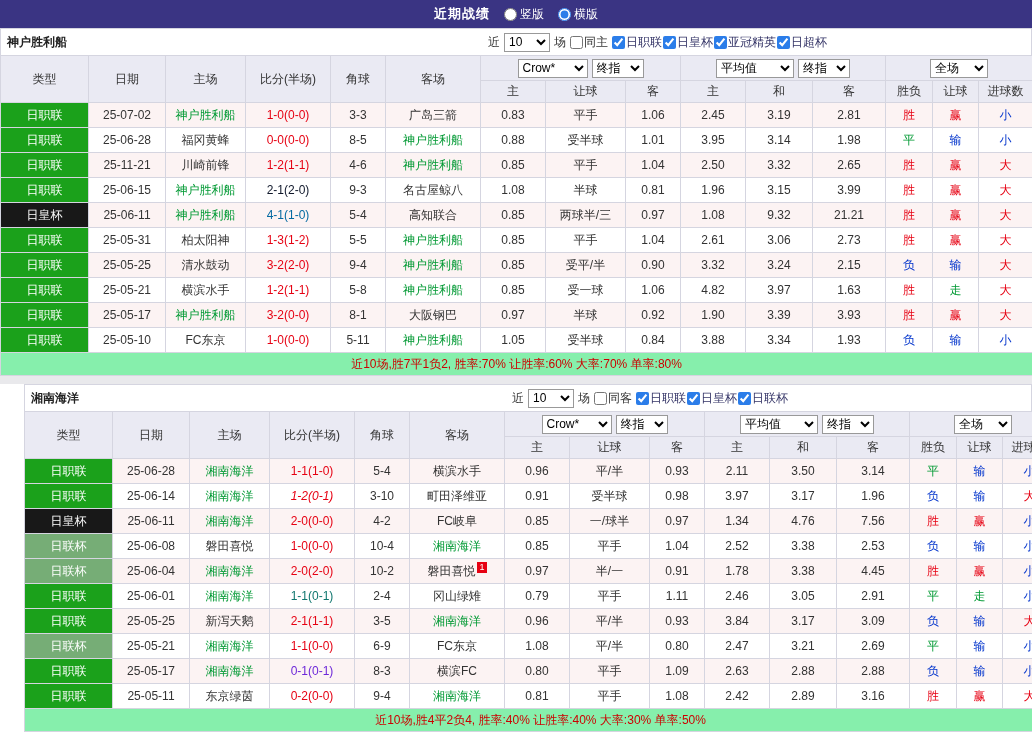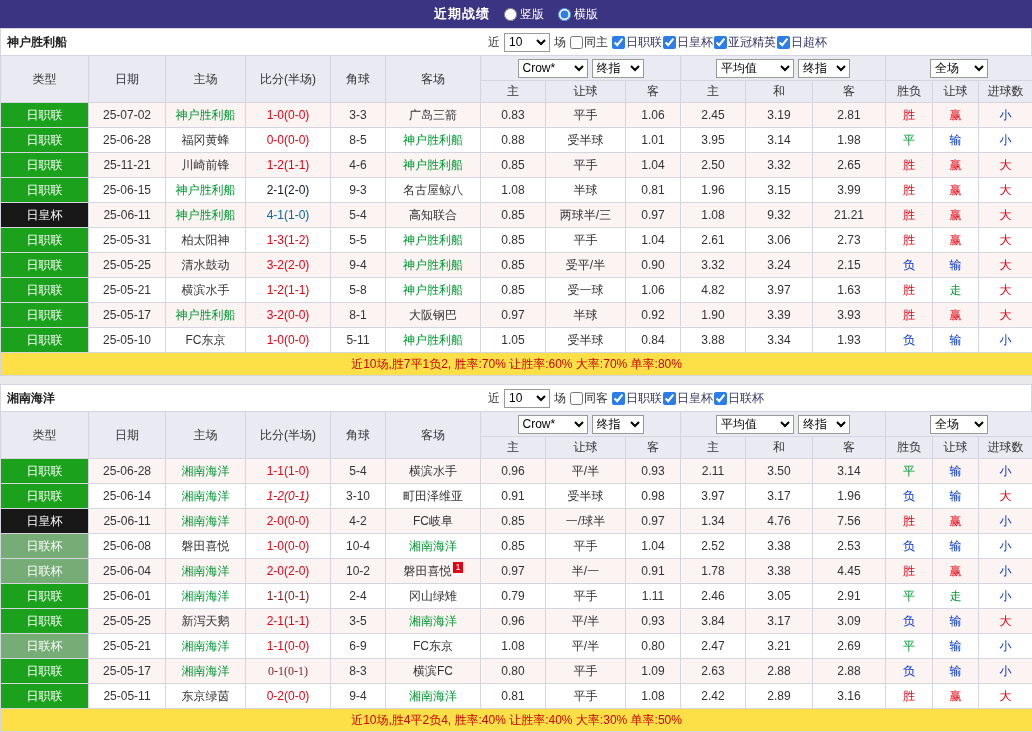--- a/index.html
+++ b/index.html
@@ -12,21 +12,21 @@
   
   .topbar{
     height:28px;background:#3a3483;color:#fff;
     display:flex;align-items:center;justify-content:center;gap:14px;
   }
   .topbar .title{font-weight:bold;font-size:13px;letter-spacing:1px;}
   .radio{display:flex;align-items:center;gap:3px;color:#fff;}
   input[type=radio],input[type=checkbox]{margin:0;width:13px;height:13px;accent-color:#2b7de9;}
   
   .section{background:#fff;}
-  .section+.section{margin-top:8px;}
+  .section+.section{margin-top:8px;padding-left:24px;}
   .filter-bar{
     position:relative;height:26px;background:#fff;
     border:1px solid #d5d5e0;border-bottom:none;
   }
   .team-name{
     position:absolute;left:6px;top:0;line-height:26px;
     font-weight:bold;color:#222;
   }
   .filter-controls{
     position:absolute;left:487px;top:0;height:26px;
@@ -50,21 +50,21 @@
     white-space:nowrap;overflow:hidden;
   }
   thead th{background:#eaeaf3;font-weight:normal;color:#333;}
   .hdr1 th{height:24px;}
   .hdr2 th{height:21px;}
   .selcell{vertical-align:middle;}
   .selwrap{display:flex;align-items:center;justify-content:center;gap:4px;}
   tbody td{height:24px;}
   tbody tr:nth-child(odd) td{background:#fcf3f3;}
   td.type{color:#fff;}
-  tfoot td{height:22px;color:#cc0000;background:#fde047;border-top:1px solid #d5d5e0;}
+  tfoot td{height:22px;color:#cc0000;background:#86efac;border-top:1px solid #d5d5e0;}
   sup.note{
     display:inline-block;background:#e60012;color:#fff;
     font-size:9px;line-height:11px;padding:0 2px;margin-left:2px;
     vertical-align:super;
   }
 </style>
 </head>
 <body>
 
 <div class="topbar">
@@ -512,21 +512,21 @@
           <td>3.38</td>
           <td>4.45</td>
           <td style="color: rgb(230, 0, 18);">胜</td>
           <td style="color: rgb(230, 0, 18);">赢</td>
           <td style="color: rgb(0, 51, 204);">小</td>
         </tr>
         <tr>
           <td class="type" style="background: rgb(27, 161, 27);">日职联</td>
           <td>25-06-01</td>
           <td style="color: rgb(0, 153, 51);">湘南海洋</td>
-          <td style="color: #7f1d1d;">1-1(0-1)</td>
+          <td style="color: #0f766e;">1-1(0-1)</td>
           <td>2-4</td>
           <td>冈山绿雉</td>
           <td>0.79</td>
           <td>平手</td>
           <td>1.11</td>
           <td>2.46</td>
           <td>3.05</td>
           <td>2.91</td>
           <td style="color: rgb(0, 153, 51);">平</td>
           <td style="color: rgb(0, 153, 51);">走</td>
@@ -563,21 +563,21 @@
           <td>3.21</td>
           <td>2.69</td>
           <td style="color: rgb(0, 153, 51);">平</td>
           <td style="color: rgb(0, 51, 204);">输</td>
           <td style="color: rgb(0, 51, 204);">小</td>
         </tr>
         <tr>
           <td class="type" style="background: rgb(27, 161, 27);">日职联</td>
           <td>25-05-17</td>
           <td style="color: rgb(0, 153, 51);">湘南海洋</td>
-          <td style="color: #7f1d1d; font-family: Liberation Serif, serif;">0-1(0-1)</td>
+          <td style="color: #6d28d9;">0-1(0-1)</td>
           <td>8-3</td>
           <td>横滨FC</td>
           <td>0.80</td>
           <td>平手</td>
           <td>1.09</td>
           <td>2.63</td>
           <td>2.88</td>
           <td>2.88</td>
           <td style="color: rgb(0, 51, 204);">负</td>
           <td style="color: rgb(0, 51, 204);">输</td>

